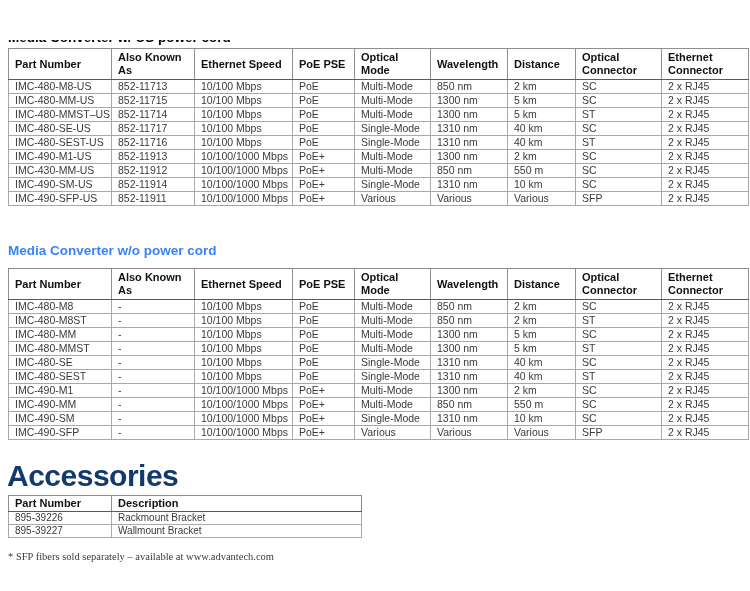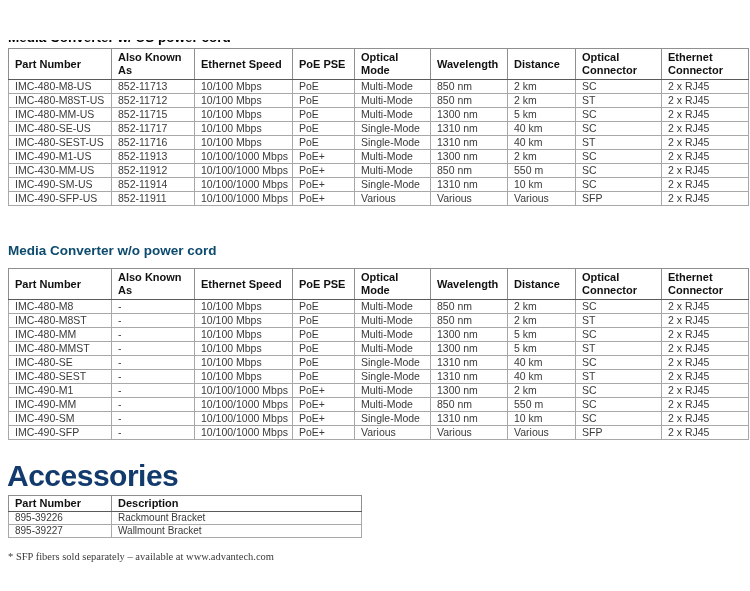--- a/index.html
+++ b/index.html
@@ -26,21 +26,21 @@
     padding:2px 2px 2px 6px; height:29px; line-height:13px;
   }
   table.spec td {
     border:1px solid #a8a8a8;
     font-size:10.5px; color:#3a3a3a;
     text-align:left; vertical-align:middle;
     padding:0 2px 0 6px; height:14px; line-height:13px;
     white-space:nowrap; overflow:hidden;
   }
   #table-us { top:8px; }
-  #section-title-2 { position:absolute; top:203px; left:8px; font-size:13.5px; font-weight:bold; color:#0c4a6e; }
+  #section-title-2 { position:absolute; top:203px; left:8px; font-size:13.5px; font-weight:bold; color:#3b82f6; }
   #table-nocord { top:228px; }
 
   
   #accessories-title {
     position:absolute; top:419px; left:7px;
     font-size:30px; font-weight:bold; color:#123a6d;
     letter-spacing:-0.5px;
   }
   table.acc {
     position:absolute; left:8px; top:455px; width:353px;
@@ -116,39 +116,39 @@
           <td>852-11713</td>
           <td>10/100 Mbps</td>
           <td>PoE</td>
           <td>Multi-Mode</td>
           <td>850 nm</td>
           <td>2 km</td>
           <td>SC</td>
           <td>2 x RJ45</td>
         </tr>
         <tr>
-          <td>IMC-480-M8ST-US</td>
-          <td>852-11712</td>
-          <td>10/100 Mbps</td>
-          <td>PoE</td>
-          <td>Multi-Mode</td>
-          <td>850 nm</td>
-          <td>2 km</td>
-          <td>ST</td>
-          <td>2 x RJ45</td>
-        </tr>
-        <tr>
           <td>IMC-480-MM-US</td>
           <td>852-11715</td>
           <td>10/100 Mbps</td>
           <td>PoE</td>
           <td>Multi-Mode</td>
           <td>1300 nm</td>
           <td>5 km</td>
           <td>SC</td>
+          <td>2 x RJ45</td>
+        </tr>
+        <tr>
+          <td>IMC-480-MMST–US</td>
+          <td>852-11714</td>
+          <td>10/100 Mbps</td>
+          <td>PoE</td>
+          <td>Multi-Mode</td>
+          <td>1300 nm</td>
+          <td>5 km</td>
+          <td>ST</td>
           <td>2 x RJ45</td>
         </tr>
         <tr>
           <td>IMC-480-SE-US</td>
           <td>852-11717</td>
           <td>10/100 Mbps</td>
           <td>PoE</td>
           <td>Single-Mode</td>
           <td>1310 nm</td>
           <td>40 km</td>

